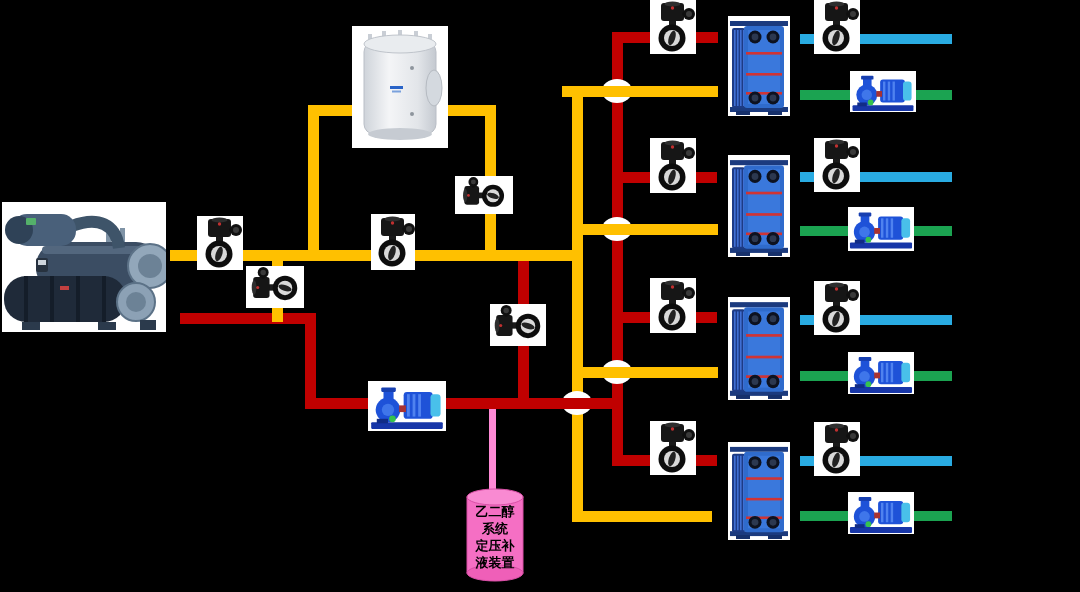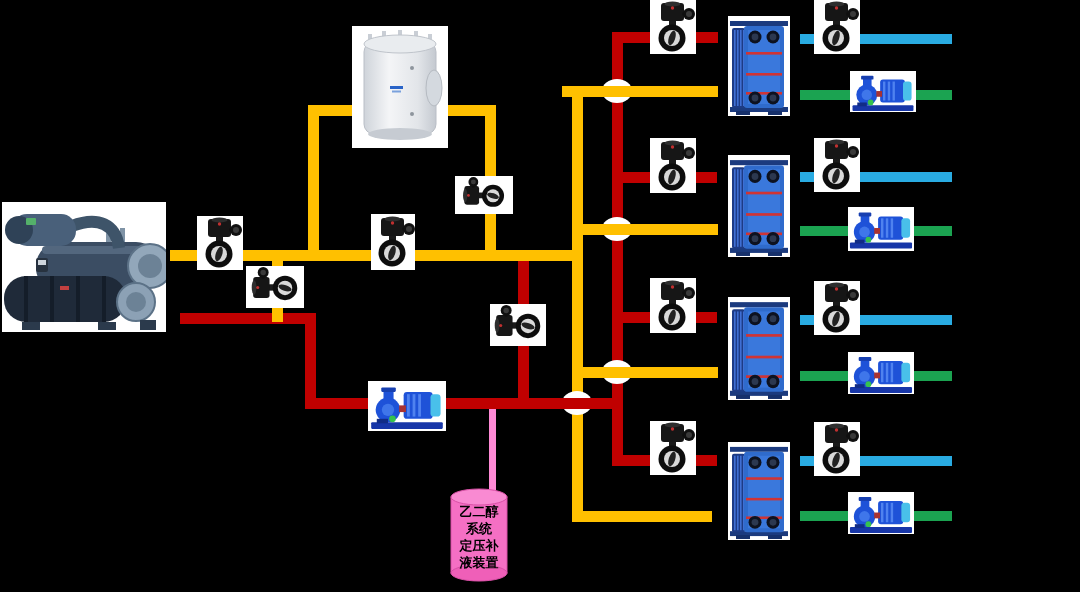--- a/index.html
+++ b/index.html
@@ -175,21 +175,21 @@
       <ellipse cx="48" cy="18" rx="36" ry="9" fill="#e9ecef" stroke="#bfc4cb"></ellipse>
       <ellipse cx="82" cy="62" rx="8" ry="18" fill="#d4d9df" stroke="#b5bac1"></ellipse>
       <circle cx="60" cy="42" r="2" fill="#8e959d"></circle>
       <circle cx="60" cy="88" r="2" fill="#8e959d"></circle>
       <rect x="38" y="60" width="13" height="3" fill="#2a64c8"></rect>
       <rect x="40" y="64.5" width="9" height="2" fill="#7aa1dd"></rect>
       <ellipse cx="48" cy="108" rx="32" ry="6" fill="#c6cbd2"></ellipse>
     </svg>
   </div>
 
-  <div class="eq-nobg" style="left:448px;top:487px;width:62px;height:96px">
+  <div class="eq-nobg" style="left:464px;top:487px;width:62px;height:96px">
     <svg width="62" height="96" viewBox="0 0 62 96">
       <rect x="3" y="10" width="56" height="76" fill="#f56fc4" stroke="#d94fa6"></rect>
       <ellipse cx="31" cy="10" rx="28" ry="8" fill="#f98ad2" stroke="#d94fa6"></ellipse>
       <ellipse cx="31" cy="86" rx="28" ry="8" fill="#ef5fb8" stroke="#d94fa6"></ellipse>
     </svg>
     <div class="cyl-label">
       <span>乙二醇</span>
       <span>系统</span>
       <span>定压补</span>
       <span>液装置</span>

